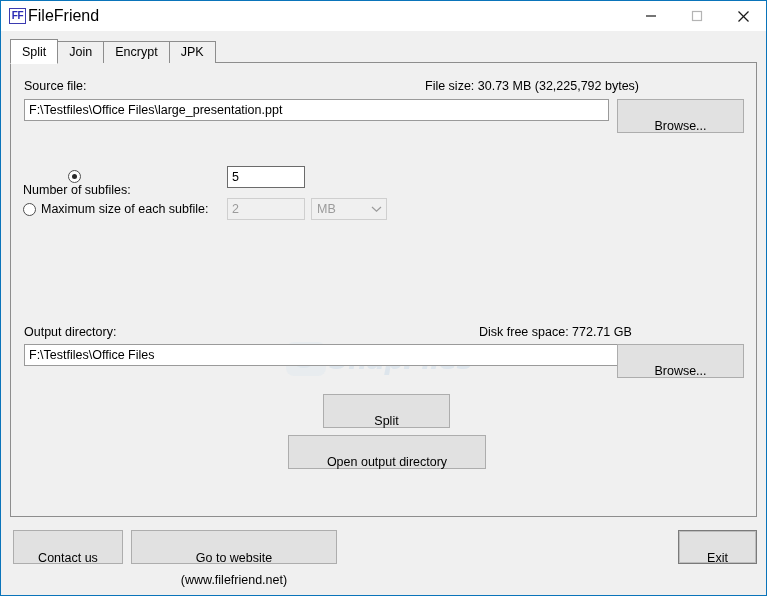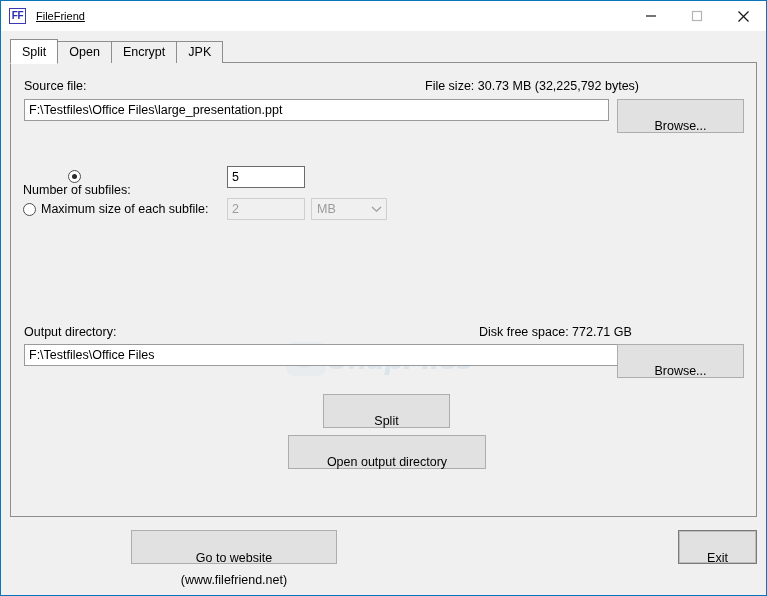--- a/index.html
+++ b/index.html
@@ -44,24 +44,23 @@
     color: #2a2ab4;
     font-size: 10px;
     font-weight: bold;
     line-height: 14px;
     text-align: center;
     letter-spacing: -0.4px;
     font-family: "Liberation Sans", sans-serif;
     background: #ffffff;
   }
   .app-title {
-    margin-left: 10px;
-    font-size: 11px;
+    margin-left: 2px;
+    font-size: 16px;
     color: #000000;
-    text-decoration: underline;
   }
   .win-buttons {
     position: absolute;
     right: 0; top: 0;
     height: 30px;
     display: flex;
   }
   .win-btn {
     width: 46px;
     height: 30px;
@@ -285,21 +284,21 @@
         <svg width="13" height="13" viewBox="0 0 13 13">
             <line x1="1.5" y1="1.5" x2="11.5" y2="11.5" stroke="#1a1a1a" stroke-width="1.2"></line>
             <line x1="11.5" y1="1.5" x2="1.5" y2="11.5" stroke="#1a1a1a" stroke-width="1.2"></line>
           </svg>
       </div>
     </div>
   </div>
 
   <div class="tabstrip">
     <div class="tab active">Split</div>
-    <div class="tab">Open</div>
+    <div class="tab">Join</div>
     <div class="tab">Encrypt</div>
     <div class="tab">JPK</div>
   </div>
 
   <div class="tabpanel">
 
     <div class="watermark">
       <div class="wm-badge">S</div>
       <div class="wm-text">SnapFiles</div>
     </div>
@@ -333,17 +332,18 @@
     <div class="lbl" style="left:13px; top:262px;">Output directory:</div>
     <div class="lbl" style="left:468px; top:262px;">Disk free space: 772.71 GB</div>
     <input class="textbox" style="left: 13px; top: 281px; width: 643px;" value="F:\Testfiles\Office Files">
     <button class="btn" style="left:606px; top:281px; width:127px;">Browse...</button>
 
     <button class="btn" style="left:312px; top:331px; width:127px;">Split</button>
     <button class="btn" style="left:277px; top:372px; width:198px;">Open output directory</button>
   </div>
 
   <div class="bottombar">
+    <button class="btn" style="left:12px; top:12px; width:110px; height:24px; line-height:22px;">Contact us</button>
     <button class="btn" style="left:130px; top:12px; width:206px; height:24px; line-height:22px;">Go to website (www.filefriend.net)</button>
     <button class="btn default-focus" style="left:677px; top:12px; width:79px; height:24px; line-height:22px;">Exit</button>
   </div>
 
 </div>
 
 </body></html>

